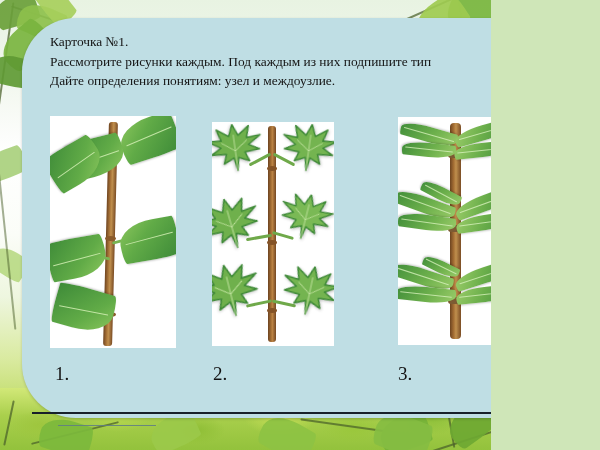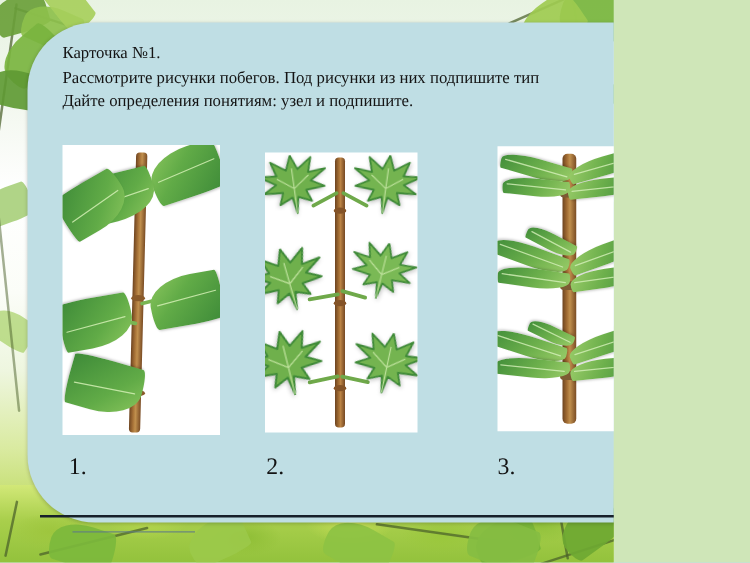--- a/index.html
+++ b/index.html
@@ -128,22 +128,22 @@
       <div class="leaf" style="left:380px;bottom:0px;width:50px;height:34px;background:#76b338;transform:rotate(-16deg);"></div>
       <div class="leaf" style="right:60px;bottom:-4px;width:56px;height:38px;background:#86bd42;transform:rotate(22deg);"></div>
       <div class="leaf" style="right:-6px;bottom:10px;width:50px;height:34px;background:#6ea832;transform:rotate(-36deg);"></div>
     </div>
   </div>
 
   <div class="card"></div>
 
   <div class="card-text">
     <div>Карточка №1.</div>
-    <div>Рассмотрите рисунки побегов. Под рисунки из них подпишите тип</div>
-    <div>Дайте определения понятиям: узел и подпишите.</div>
+    <div>Рассмотрите рисунки каждым. Под каждым из них подпишите тип</div>
+    <div>Дайте определения понятиям: узел и междоузлие.</div>
   </div>
 
   <div class="panel p1">
     <div class="plant">
 
       <div class="stem" style="left:56px;top:6px;width:9px;height:224px;
                   background:linear-gradient(to right,#6e4420 0%,#a87338 35%,#c08f4d 55%,#7a4c24 100%);
                   transform:rotate(1.5deg);"></div>
 
       <div class="stem" style="left:55px;top:36px;width:11px;height:5px;background:#8a5a2a;border-radius:50%;"></div>

